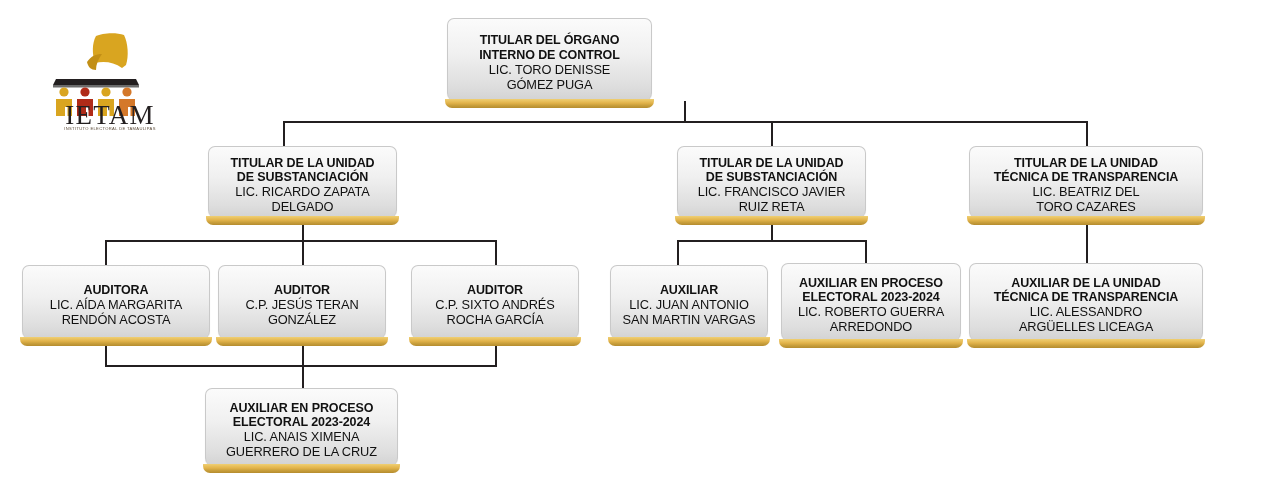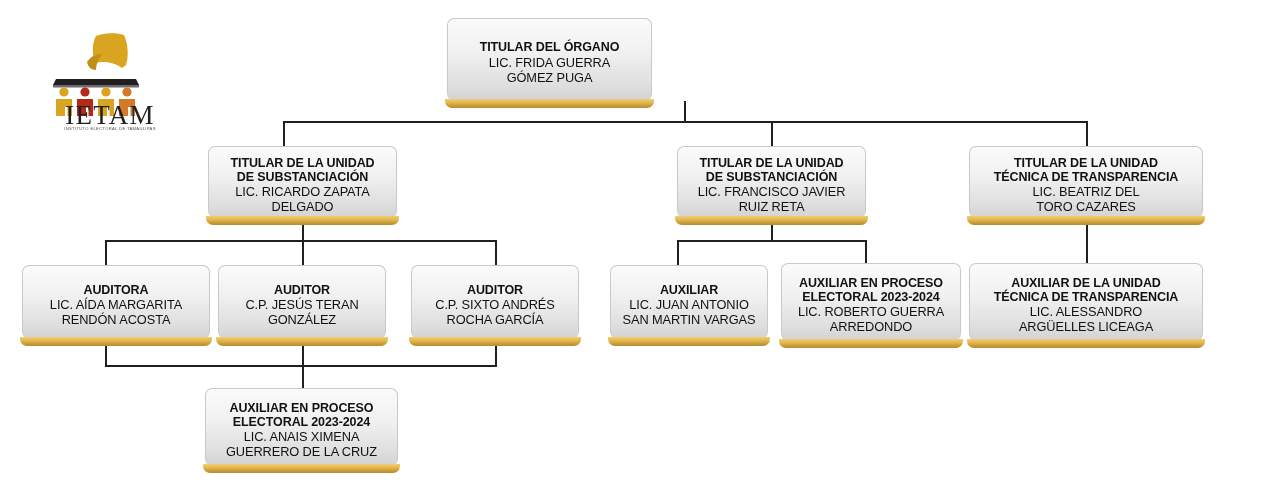--- a/index.html
+++ b/index.html
@@ -126,21 +126,22 @@
   <div class="line v" style="left:771px;top:218px;height:24px;"></div>
   <div class="line h" style="left:677px;top:240px;width:190px;"></div>
   <div class="line v" style="left:677px;top:240px;height:25px;"></div>
   <div class="line v" style="left:865px;top:240px;height:25px;"></div>
 
   <div class="line v" style="left:1086px;top:218px;height:47px;"></div>
 
   <div class="node" style="left:447px;top:18px;width:205px;height:83px;">
     <div class="inner">
       <div class="ttl">TITULAR DEL ÓRGANO</div>
-      <div class="nm">LIC. FRIDA GUERRA</div>
+      <div class="ttl">INTERNO DE CONTROL</div>
+      <div class="nm">LIC. TORO DENISSE</div>
       <div class="nm">GÓMEZ PUGA</div>
     </div>
   </div>
 
   <div class="node" style="left:208px;top:146px;width:189px;height:72px;">
     <div class="inner">
       <div class="ttl">TITULAR DE LA UNIDAD</div>
       <div class="ttl">DE SUBSTANCIACIÓN</div>
       <div class="nm">LIC. RICARDO ZAPATA</div>
       <div class="nm">DELGADO</div>

